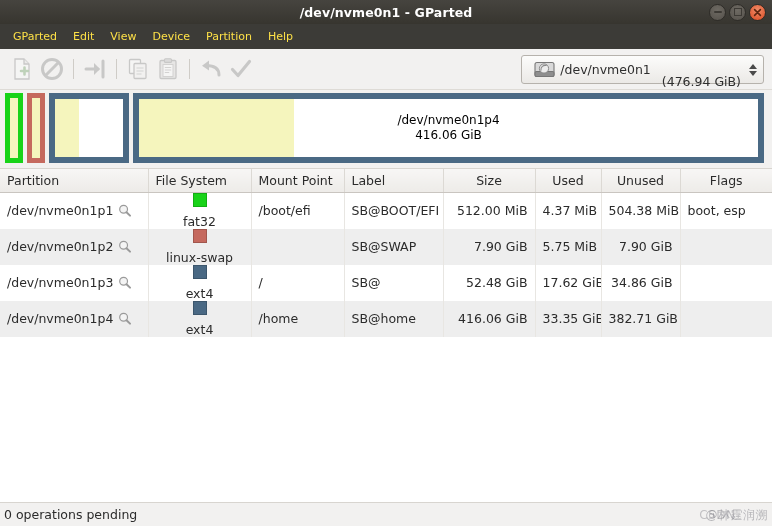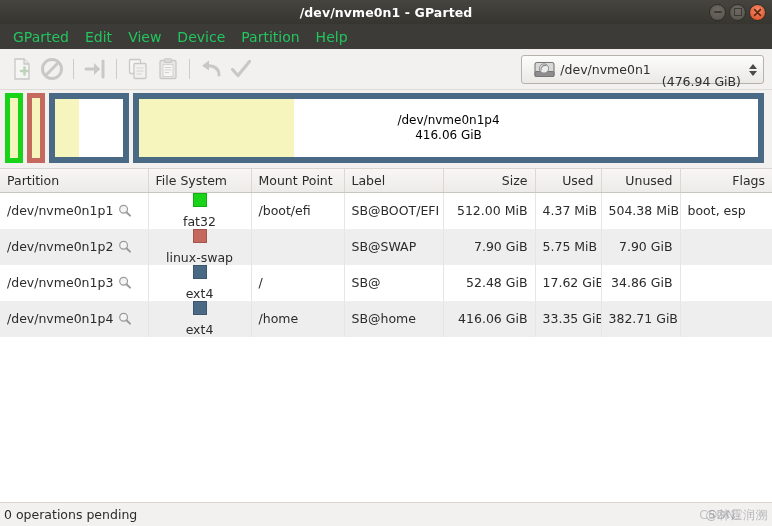--- a/index.html
+++ b/index.html
@@ -69,22 +69,22 @@
   
   .menubar {
     height: 25px;
     background: #3c3b37;
     display: flex;
     align-items: center;
     padding-left: 5px;
     flex: 0 0 25px;
   }
   .menu-item {
-    color: #22c55e;
-    font-size: 14px;
+    color: #fde047;
+    font-size: 11px;
     padding: 3px 8px;
     white-space: nowrap;
   }
 
   
   .toolbar {
     height: 41px;
     background: #f2f1f0;
     border-bottom: 1px solid #dedbd6;
     display: flex;
@@ -186,21 +186,21 @@
     border-bottom: 1px solid #c9c5c0;
     border-right: 1px solid #dcd9d4;
     height: 23px;
     font-weight: normal;
     font-size: 12.5px;
     color: #2b2b2b;
     padding: 0 7px;
     text-align: left;
     white-space: nowrap;
   }
-  table.ptable thead th.num { text-align: right; }
+  table.ptable thead th.num { text-align: center; }
   table.ptable thead th:last-child { border-right: none; }
 
   table.ptable tbody td {
     height: 20px;
     padding: 0 7px;
     border-right: 1px solid #e8e6e2;
     white-space: nowrap;
     overflow: hidden;
   }
   table.ptable tbody td:last-child { border-right: none; }

